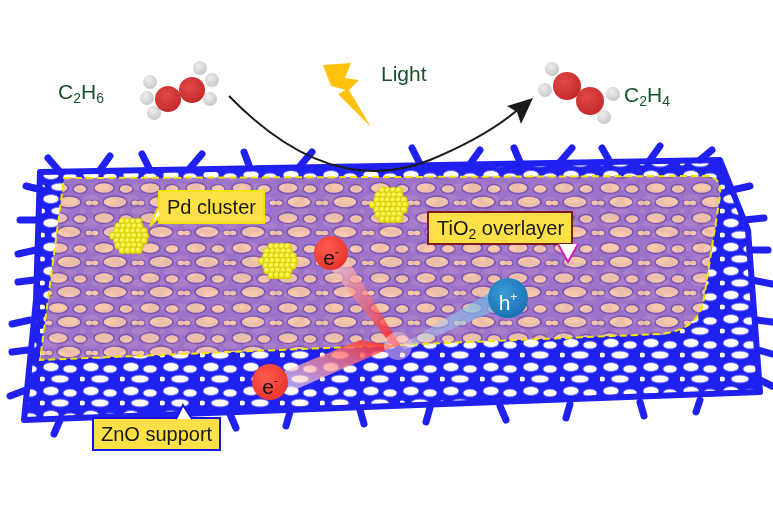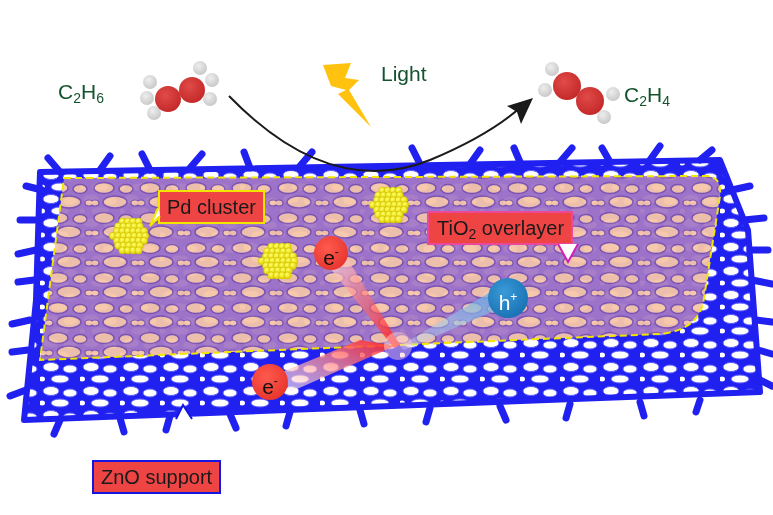--- a/index.html
+++ b/index.html
@@ -1,25 +1,25 @@
 <!DOCTYPE html>
 <html><head>
 <meta charset="utf-8">
 <style>
   html,body{margin:0;padding:0;background:#ffffff;}
   body{width:773px;height:515px;overflow:hidden;position:relative;font-family:"Liberation Sans",sans-serif;}
   #stage{position:absolute;left:0;top:0;width:773px;height:515px;}
   .lbl{position:absolute;color:#14532d;font-family:"Liberation Sans",sans-serif;white-space:nowrap;}
   .mol{font-size:21px;}
   .mol sub{font-size:14px;vertical-align:-4px;}
-  .box{position:absolute;background:#ef4444;font-size:20px;color:#1a1a1a;padding:2px 7px;white-space:nowrap;line-height:26px;}
+  .box{position:absolute;background:#fde047;font-size:20px;color:#1a1a1a;padding:2px 7px;white-space:nowrap;line-height:26px;}
   .box sub{font-size:14px;vertical-align:-4px;line-height:0;}
   #box-pd{border:2px solid #f2e600;}
-  #box-ti{border:2px solid #ec4899;padding-left:8px;}
-  #box-zn{border:2px solid #1515e0;margin-top:43px;}
+  #box-ti{border:2px solid #7f1d1d;padding-left:8px;}
+  #box-zn{border:2px solid #1515e0;}
   .carrier{position:absolute;border-radius:50%;color:#111;font-size:21px;text-align:center;font-family:"Liberation Sans",sans-serif;}
   .carrier sup{font-size:12px;vertical-align:9px;}
 </style>
 </head>
 <body>
 
 <svg id="stage" width="773" height="515" viewBox="0 0 773 515" xmlns="http://www.w3.org/2000/svg">
   <defs>
     <radialGradient id="gC" cx="40%" cy="35%" r="65%">
       <stop offset="0" stop-color="#e04a47"></stop>

